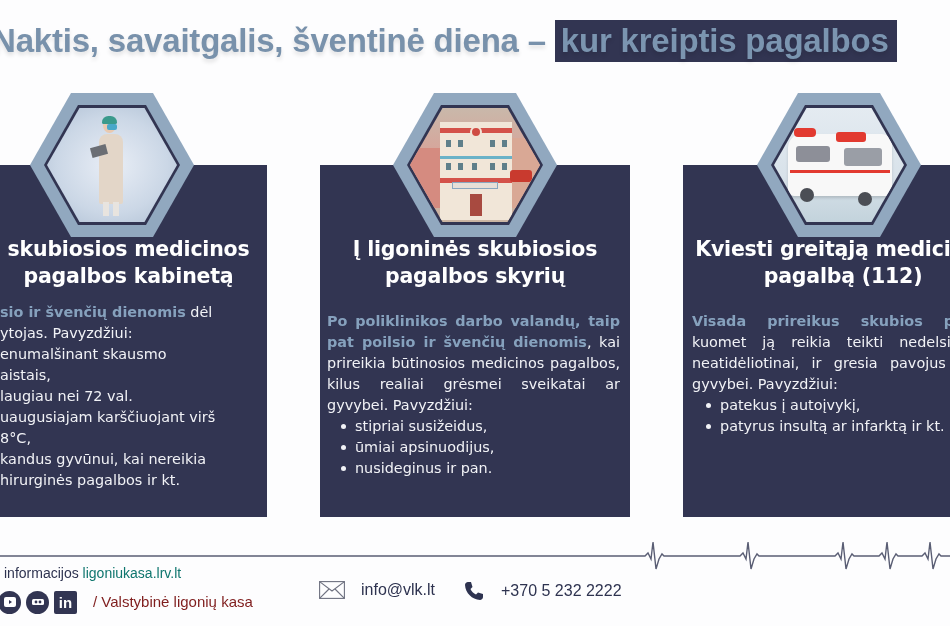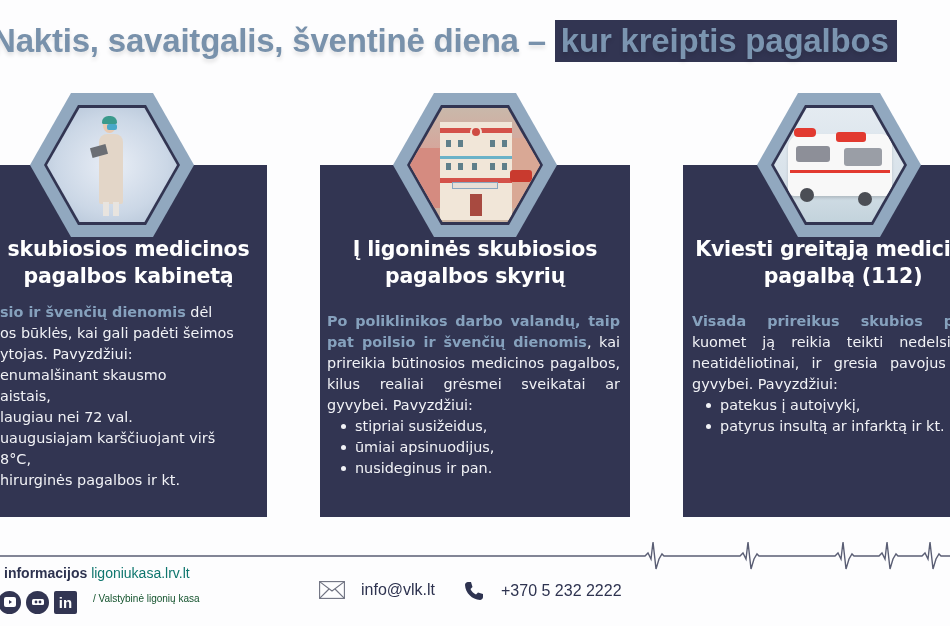--- a/index.html
+++ b/index.html
@@ -108,28 +108,28 @@
   .amb-stripe { position: absolute; left: 16px; top: 62px; width: 100px; height: 3px; background: #e23a30; }
   .amb-wheel1 { position: absolute; left: 26px; top: 80px; width: 14px; height: 14px; border-radius: 50%; background: #4b4e55; }
   .amb-wheel2 { position: absolute; left: 84px; top: 84px; width: 14px; height: 14px; border-radius: 50%; background: #4b4e55; }
 
   
   .pulse { position: absolute; left: 0; top: 540px; width: 950px; height: 34px; }
   .footer-info {
     position: absolute; left: 4px; top: 565px; font-family: "Liberation Sans", sans-serif;
     font-size: 14px; color: #2e3350; white-space: nowrap;
   }
-  .footer-info b { font-weight: bold; }
+  .footer-info b { font-weight: normal; }
   .footer-info .url { color: #0f766e; }
   .social { position: absolute; top: 590px; left: 0; height: 24px; display: flex; gap: 5px; align-items: center; }
   .social .ic { width: 23px; height: 23px; background: #323552; display: flex; align-items: center; justify-content: center; }
   .social .yt { border-radius: 50%; margin-left: -2px; }
   .social .fl { border-radius: 50%; }
   .social .li { border-radius: 2px; color: #fff; font-family: "Liberation Sans", sans-serif; font-weight: bold; font-size: 15px; }
-  .org { position: absolute; left: 93px; top: 593px; font-family: "Liberation Sans", sans-serif; font-size: 10px; color: #14532d; white-space: nowrap; }
+  .org { position: absolute; left: 93px; top: 593px; font-family: "Liberation Sans", sans-serif; font-size: 15px; color: #7f1d1d; white-space: nowrap; }
 
   .contact { position: absolute; top: 581px; font-family: "Liberation Sans", sans-serif; font-size: 16px; color: #2e3350; white-space: nowrap; display: flex; align-items: center; }
   .contact.mail { left: 319px; }
   .contact.phone { left: 464px; }
   .contact svg { display: block; }
   .contact .txt { margin-left: 16px; }
   .contact.phone .txt { margin-left: 17px; }
 </style>
 </head>
 <body>
@@ -139,28 +139,28 @@
   <span class="hl">kur kreiptis pagalbos</span>
 </div>
 
 <div class="card c1">
   <div class="card-title">
     <div>skubiosios medicinos</div>
     <div>pagalbos kabinetą</div>
   </div>
   <div class="card-body">
     <p><span class="em">sio ir švenčių dienomis</span><span> dėl</span></p>
-    <p style="text-align:left">os būklės, kai gali padėti šeimos</p>
     <p style="text-align:left">ytojas. Pavyzdžiui:</p>
     <ul>
       <li>enumalšinant skausmo</li>
       <li>aistais,</li>
       <li>laugiau nei 72 val.</li>
       <li>uaugusiajam karščiuojant virš</li>
       <li>8°C,</li>
+      <li>kandus gyvūnui, kai nereikia</li>
       <li>hirurginės pagalbos ir kt.</li>
     </ul>
   </div>
 </div>
 
 <div class="card c2">
   <div class="card-title">
     <div>Į ligoninės skubiosios</div>
     <div>pagalbos skyrių</div>
   </div>

